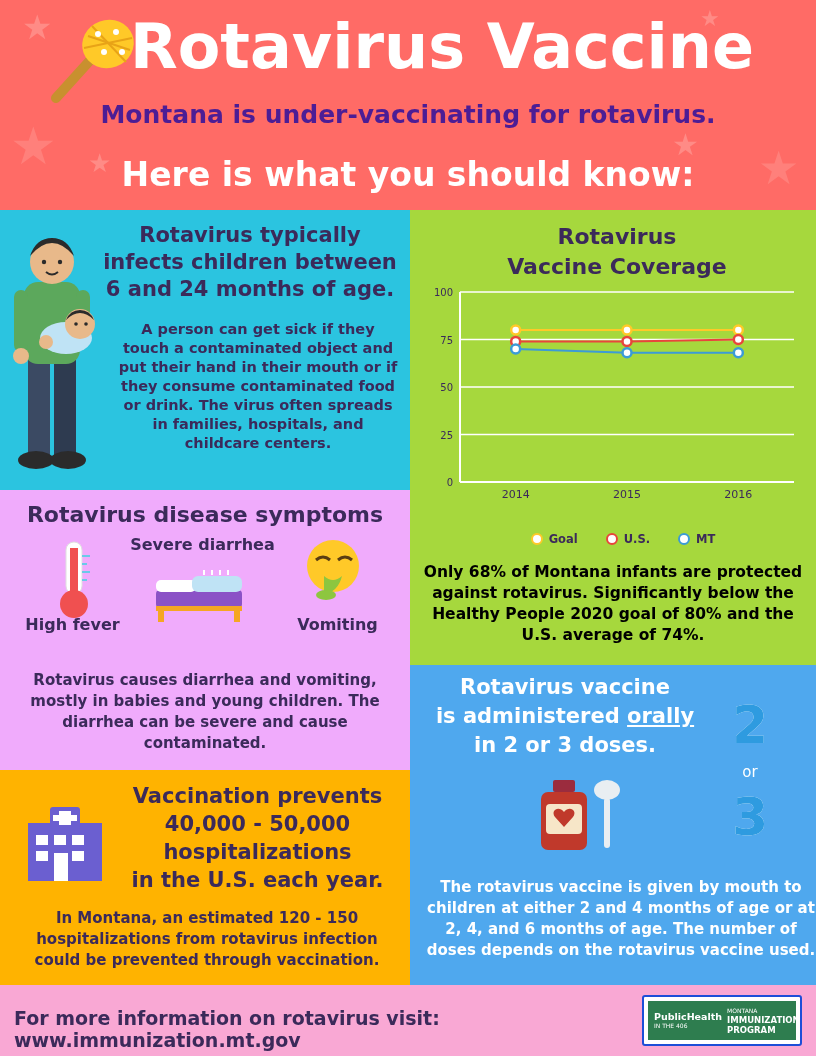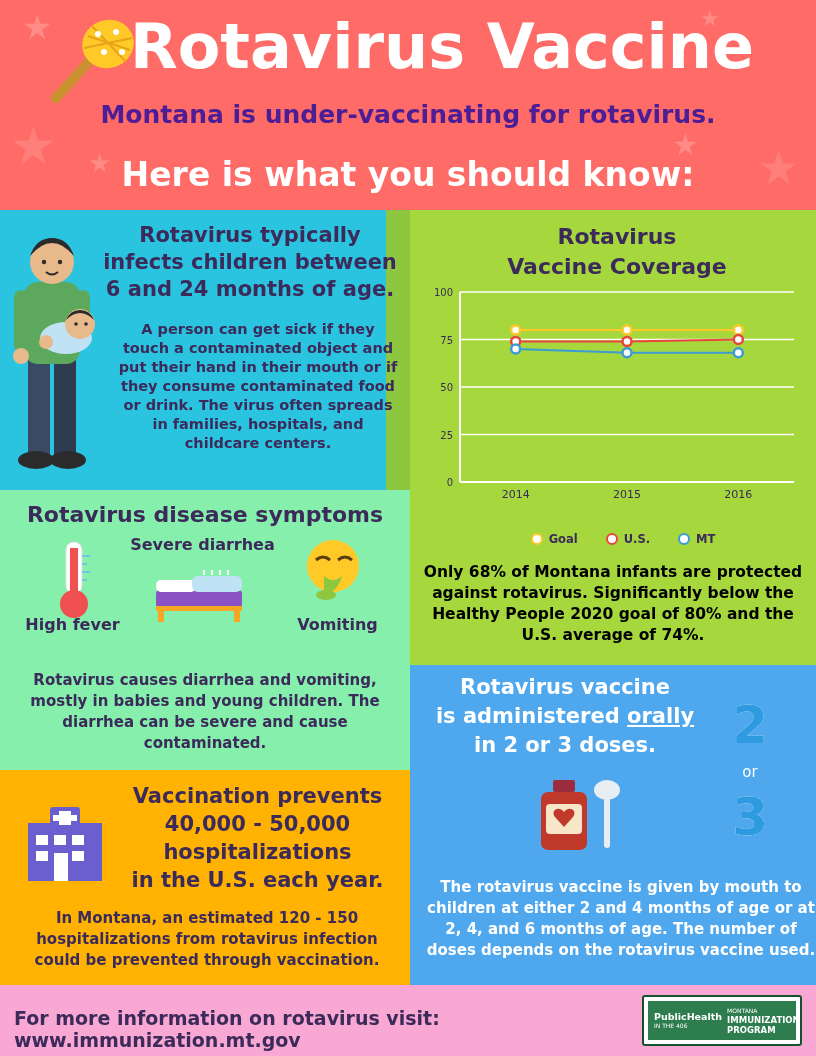--- a/index.html
+++ b/index.html
@@ -28,22 +28,22 @@
   }
   .header .sub2 {
     position: absolute; left: 0; top: 155px; width: 816px; text-align: center;
     color: #ffffff; font-size: 33px; font-weight: bold;
   }
   
   .maraca { position: absolute; left: 48px; top: 18px; width: 90px; height: 85px; }
 
   
   .panel { position: absolute; }
-  .p-blue   { left: 0;   top: 210px; width: 386px; height: 280px; background: #2BC4E0; }
-  .p-pink   { left: 0;   top: 490px; width: 410px; height: 280px; background: #86efac; }
+  .p-blue   { left: 0;   top: 210px; width: 460px; height: 280px; background: #2BC4E0; }
+  .p-pink   { left: 0;   top: 490px; width: 410px; height: 280px; background: #f0abfc; }
   .p-orange { left: 0;   top: 770px; width: 410px; height: 215px; background: #FFB300; }
   .p-green  { left: 410px; top: 210px; width: 406px; height: 455px; background: #A6D83D; }
   .p-lblue  { left: 410px; top: 665px; width: 406px; height: 320px; background: #4FA8EE; }
   .footer   { left: 0; top: 985px; width: 816px; height: 71px; background: #f9a8d4; }
 
   
   .blue-head {
     position: absolute; left: 100px; top: 12px; width: 300px; text-align: center;
     color: #3B2A5A; font-weight: bold; font-size: 21px; line-height: 27px;
   }
@@ -117,21 +117,21 @@
     color: #ffffff; font-weight: bold; font-size: 15px; line-height: 21px;
   }
 
   
   .f-text {
     position: absolute; left: 14px; top: 22px; width: 650px;
     color: #3B2A5A; font-weight: bold; font-size: 19px;
   }
   .logo {
     position: absolute; right: 14px; top: 10px; width: 160px; height: 51px;
-    background: #ffffff; border: 2px solid #14532d; border-radius: 3px;
+    background: #ffffff; border: 2px solid #1d4ed8; border-radius: 3px;
   }
   .logo-inner {
     position: absolute; left: 4px; top: 4px; right: 4px; bottom: 4px;
     background: #2E7D4F; display: flex; align-items: center; padding-left: 6px; gap: 5px;
   }
   .logo-l1 { color: #ffffff; font-size: 9.5px; font-weight: bold; line-height: 11px; }
   .logo-l2 { color: #ffffff; font-size: 6px; line-height: 8px; }
   .logo-r  { color: #ffffff; font-size: 8.5px; font-weight: bold; line-height: 10px; }
 </style>
 </head>

